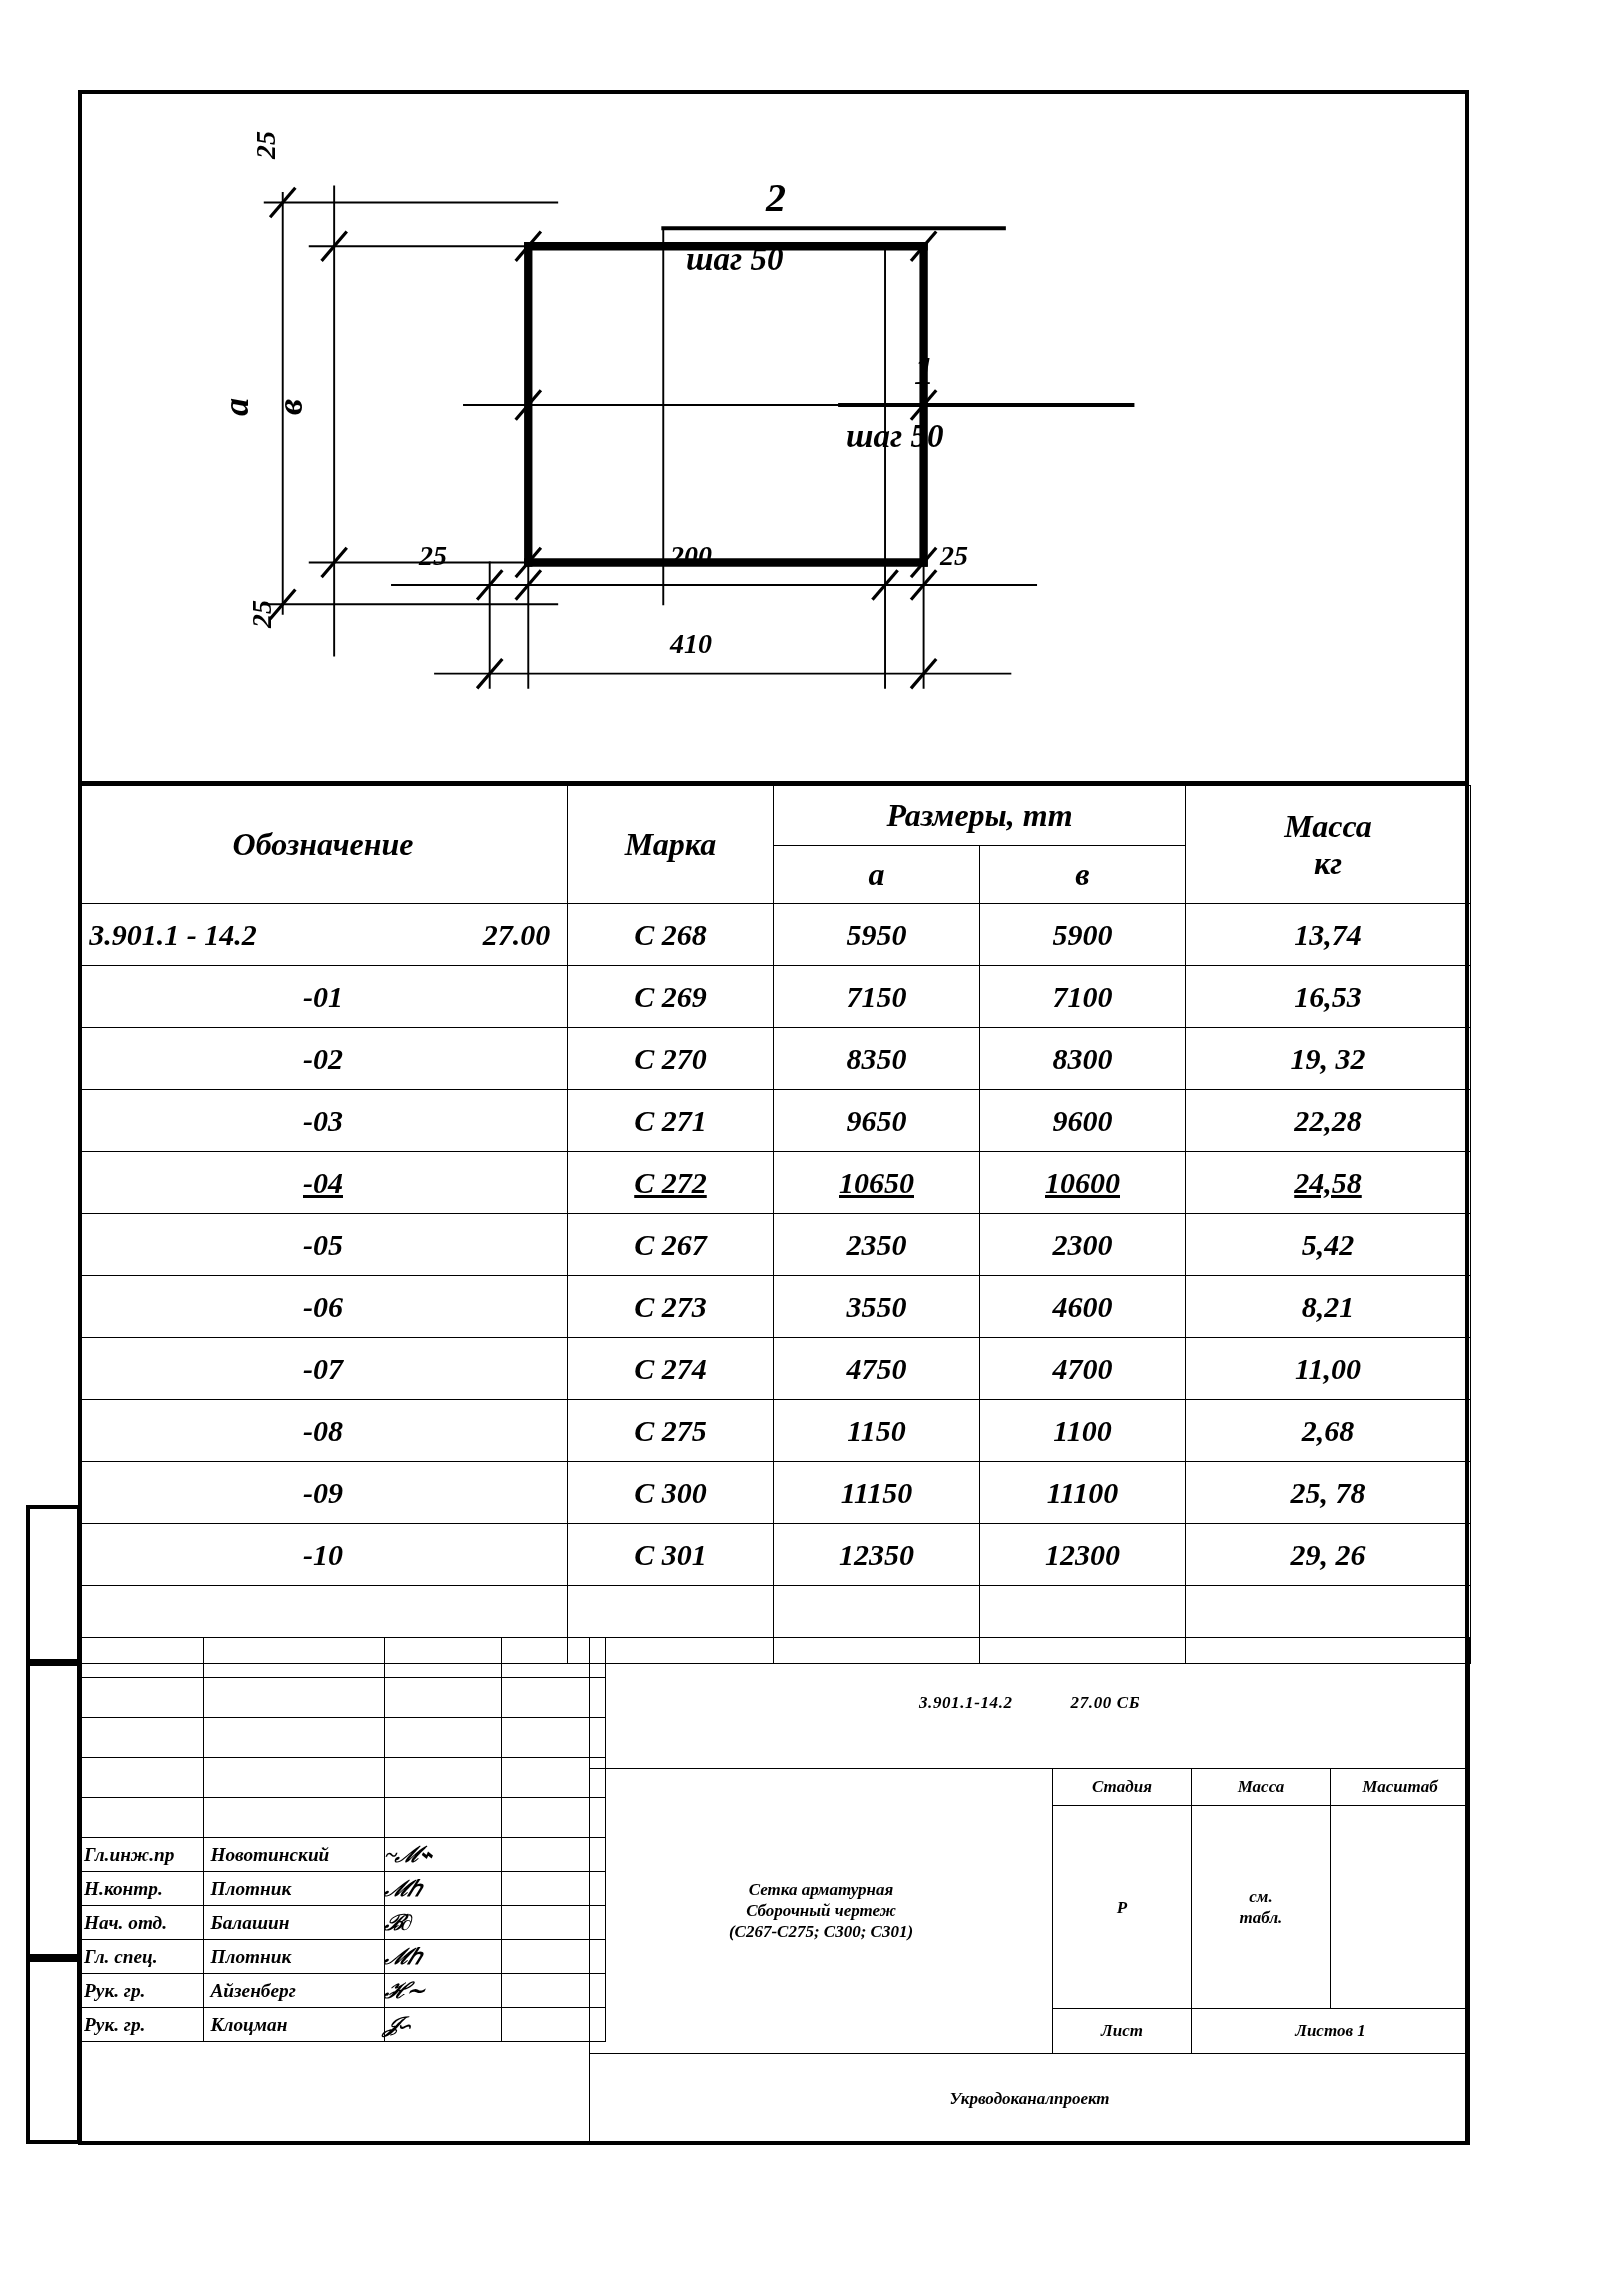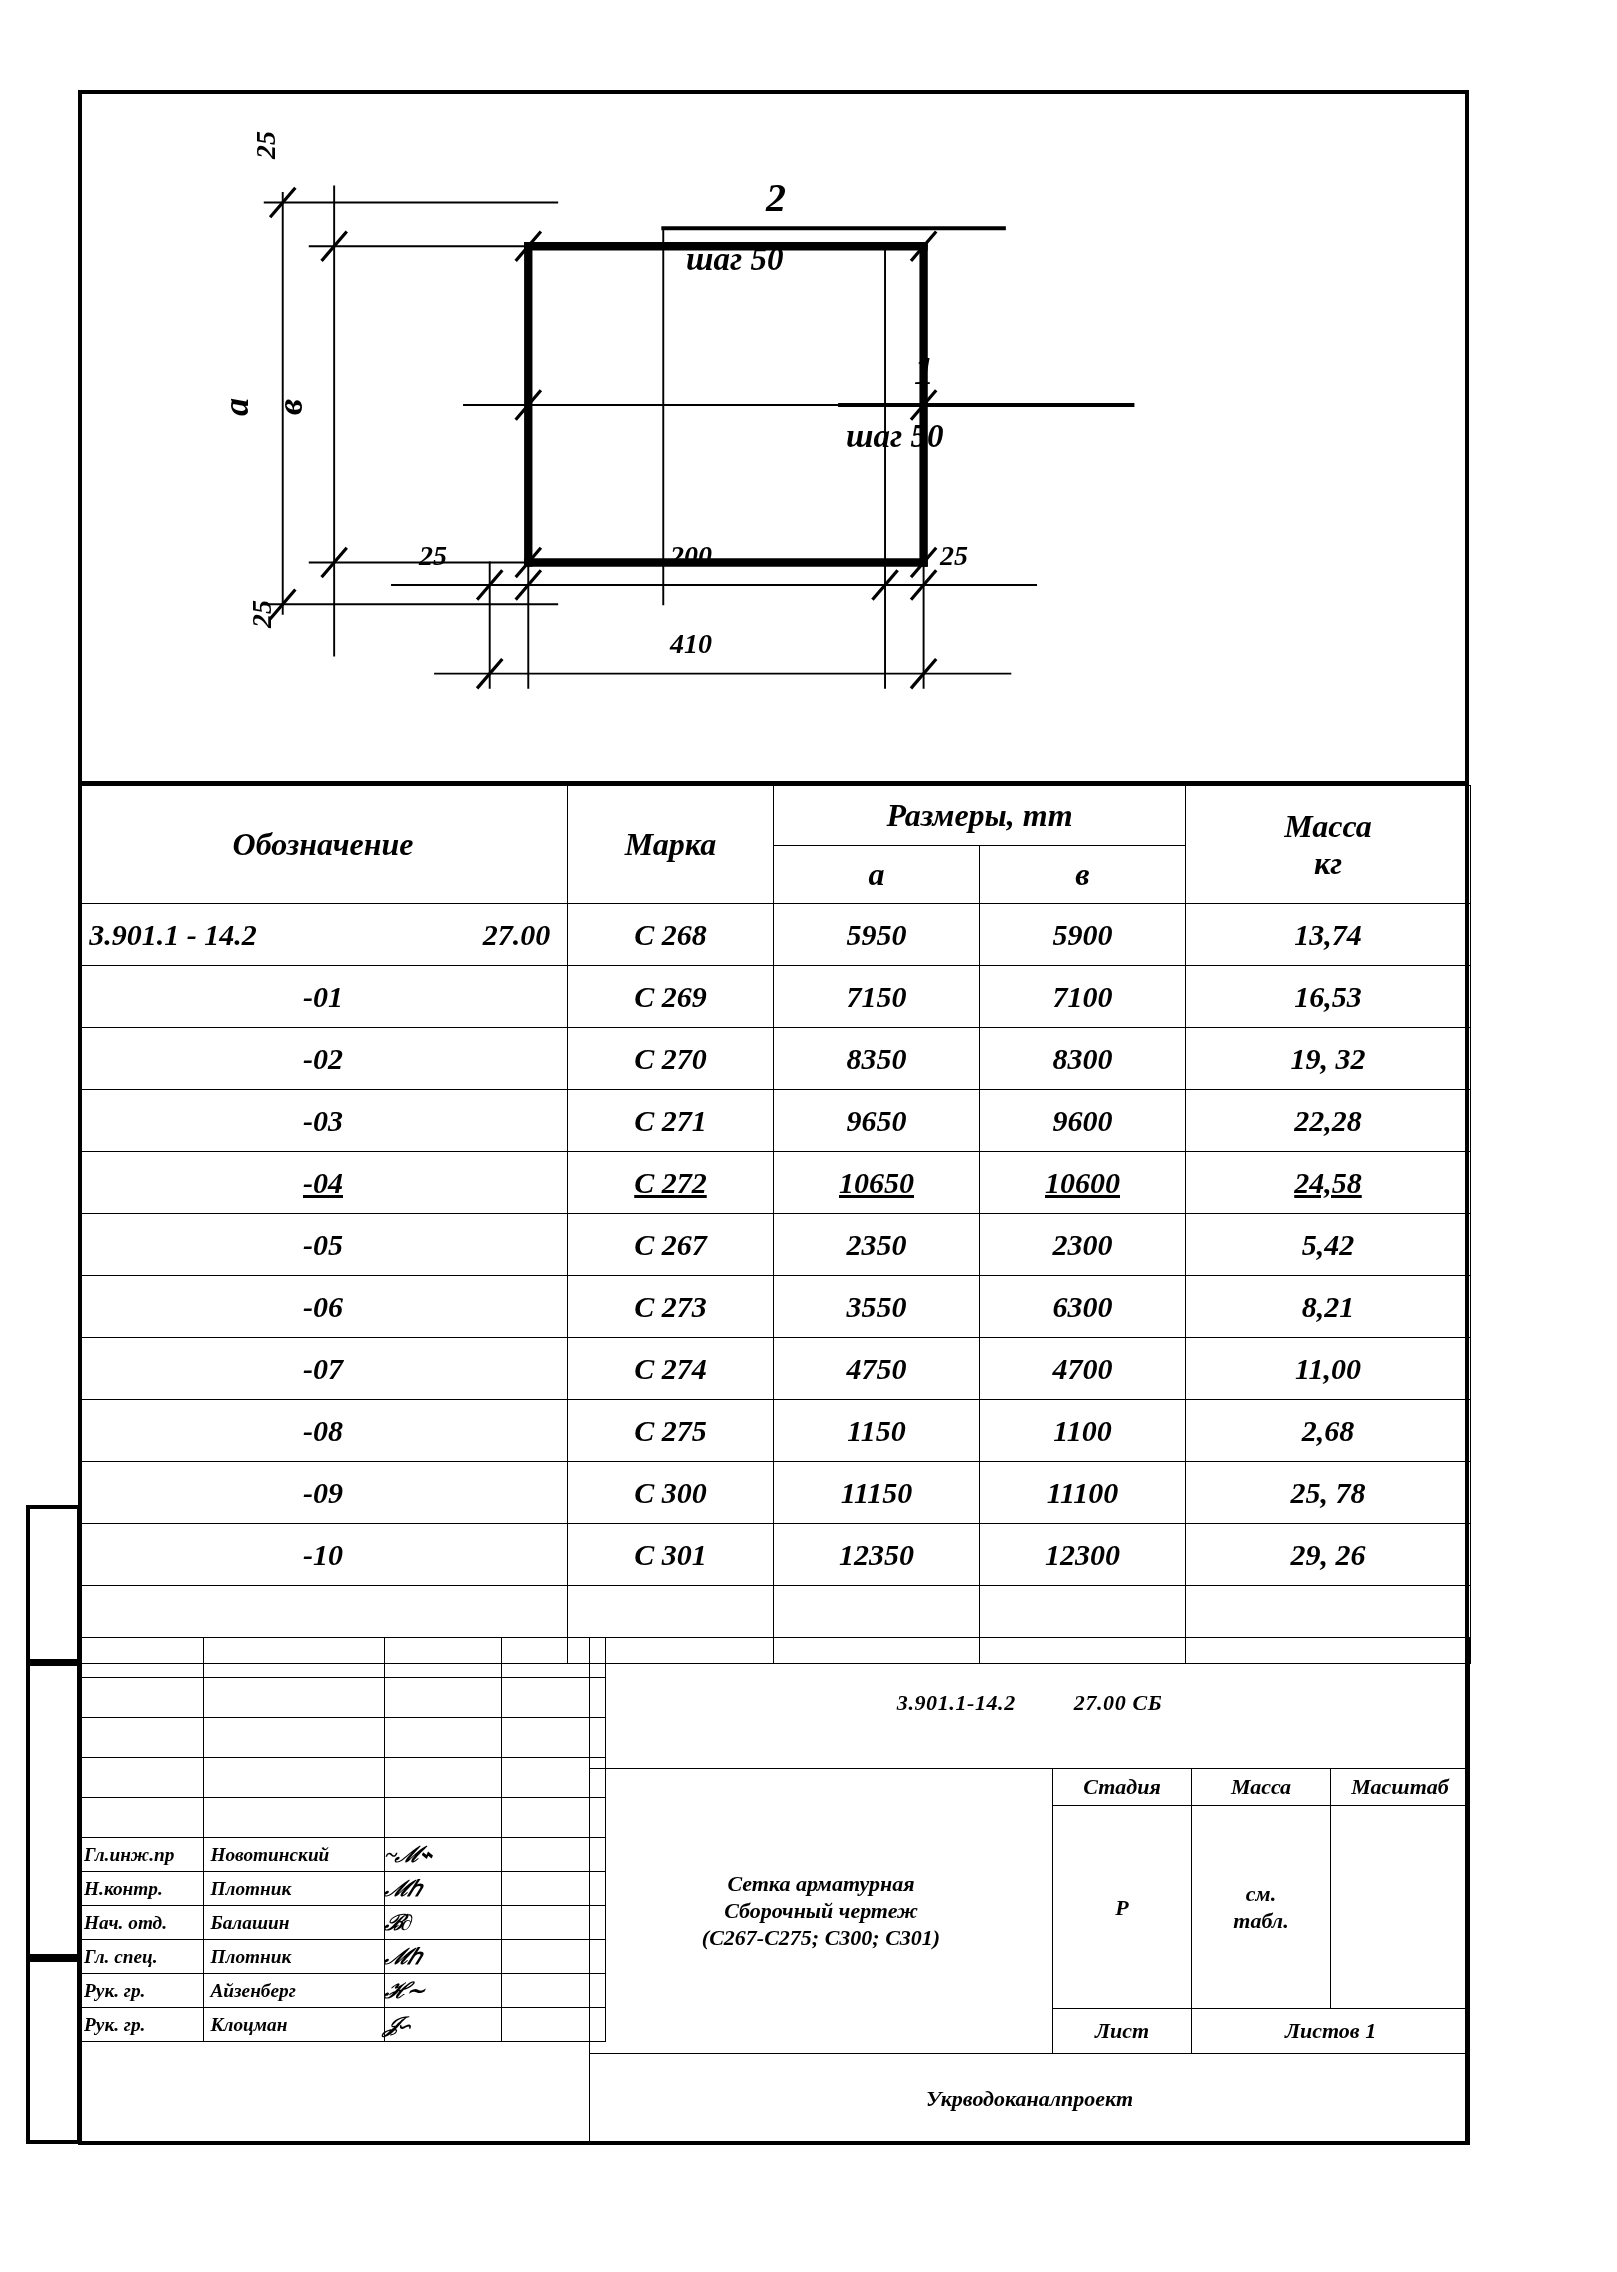--- a/index.html
+++ b/index.html
@@ -75,21 +75,21 @@
   #sig-grid td.sg{width:116px;}
   #sig-grid td.dt{width:103px;}
   .sigmark{
     font-family:"Liberation Serif", serif;font-style:italic;
     font-size:22px;line-height:1;display:block;
     transform:skewX(-12deg);letter-spacing:-1.9px;
   }
 
   
   #main-grid{left:511px;top:0;width:880px;height:508px;}
-  #main-grid td{font-size:22px;text-align:center;}
+  #main-grid td{font-size:17px;text-align:center;}
   #doc-code-cell{height:119px;font-size:46px;letter-spacing:0.6px;}
   #doc-code-cell .inner{display:flex;justify-content:center;gap:58px;}
   #name-cell{
     height:219px;width:463px;text-align:left;
     padding-left:16.7px;font-size:32px;line-height:1.22;
   }
   .hdr-sm{height:33px;font-size:22px;}
   .val-tall{height:185px;font-size:26px;line-height:1.25;}
   .sheetrow td{height:40px;font-size:24.4px;}
   #org-cell{height:82px;font-size:30px;}
@@ -261,21 +261,21 @@
           <td class="desig-cell">-05</td>
           <td>С 267</td>
           <td>2350</td>
           <td>2300</td>
           <td>5,42</td>
         </tr>
         <tr style="height: 62px;">
           <td class="desig-cell">-06</td>
           <td>С 273</td>
           <td>3550</td>
-          <td>6300</td>
+          <td>4600</td>
           <td>8,21</td>
         </tr>
         <tr style="height: 62px; padding-left: 24px;">
           <td class="desig-cell">-07</td>
           <td>С 274</td>
           <td>4750</td>
           <td>4700</td>
           <td>11,00</td>
         </tr>
         <tr style="height: 62px;">

